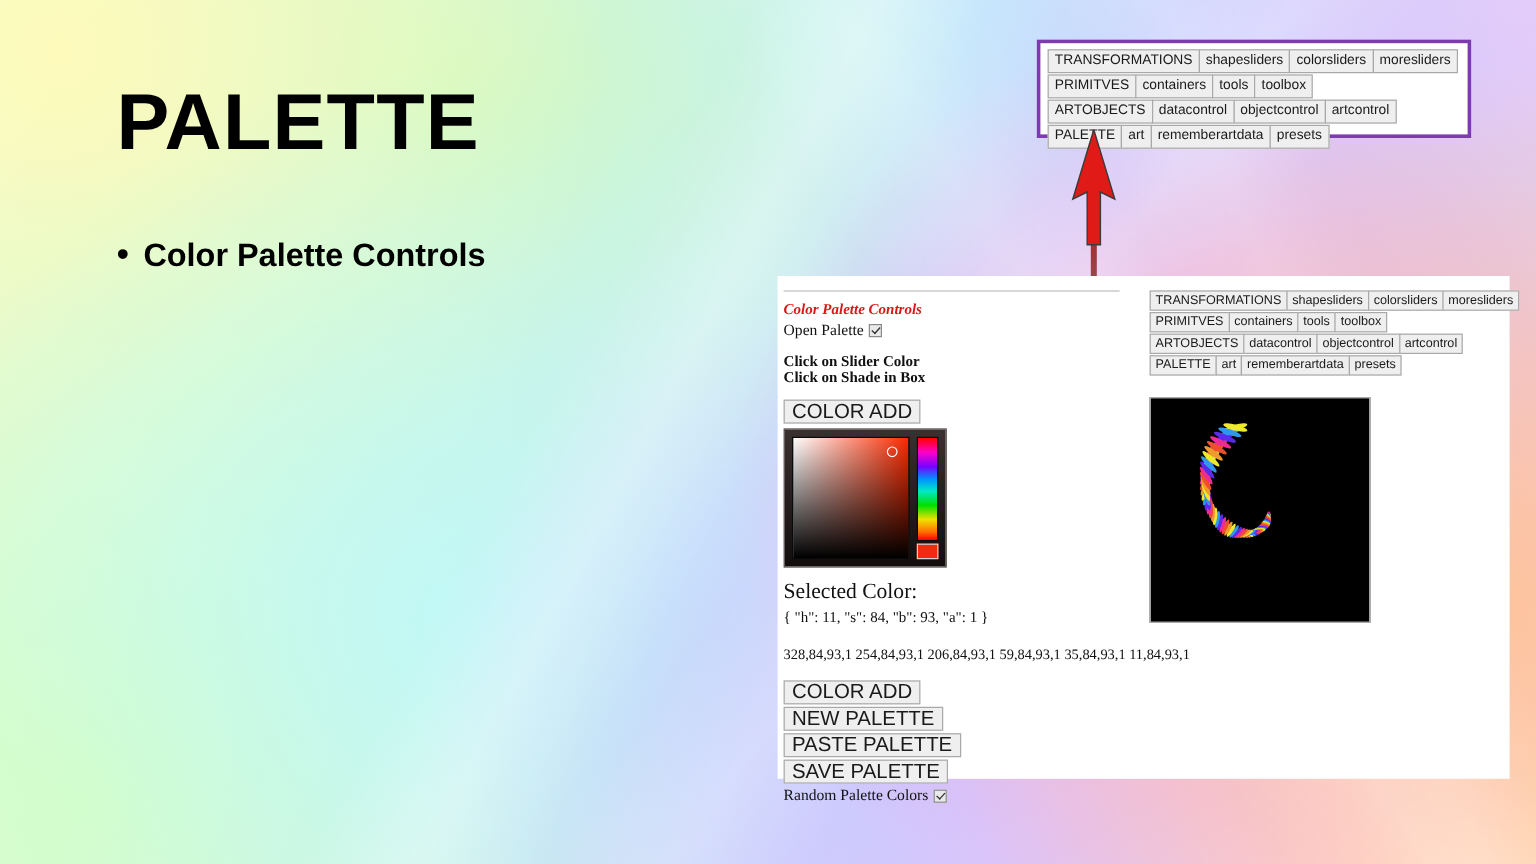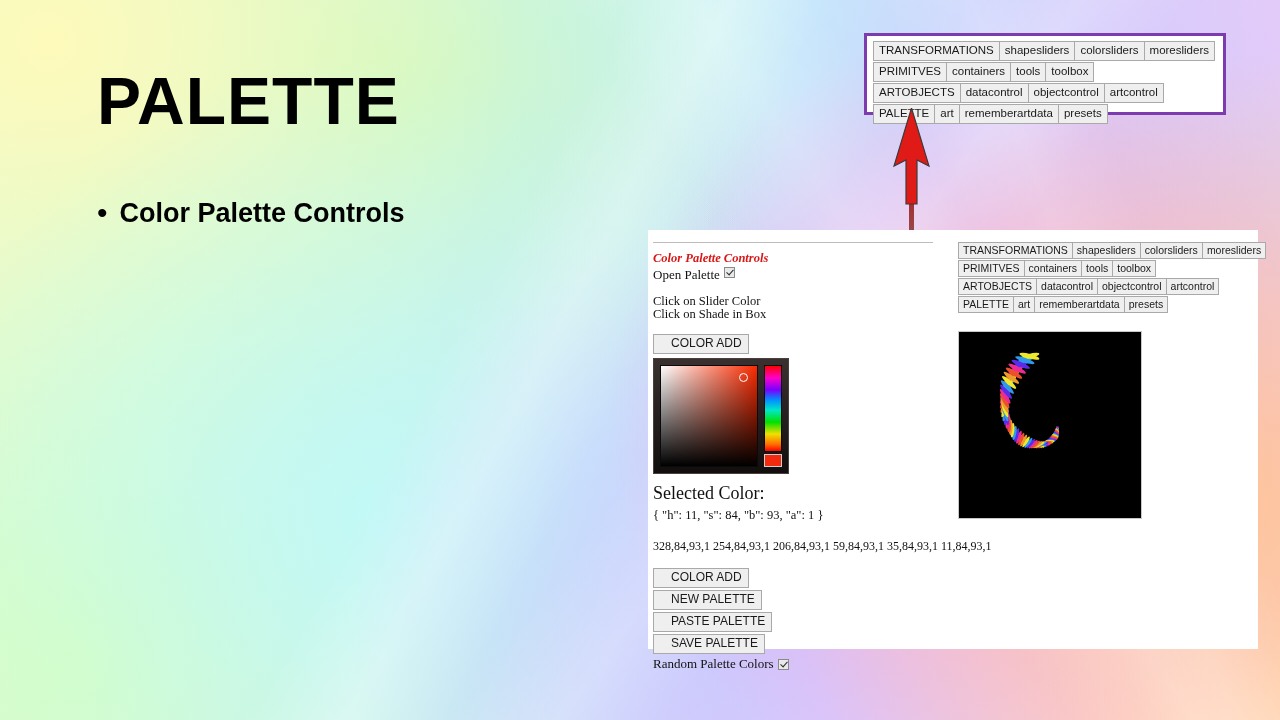--- a/index.html
+++ b/index.html
@@ -146,41 +146,41 @@
   }
   #cpc-heading {
     font-size: 12.5px;
     font-weight: bold;
     font-style: italic;
     color: #d81818;
     line-height: 15px;
   }
   #open-palette-row {
     display: flex;
-    align-items: flex-start;
+    align-items: center;
     gap: 4px;
     font-size: 13px;
     line-height: 16px;
     margin-top: 1px;
   }
   .instr-block {
     margin-top: 12px;
     font-size: 12.5px;
     line-height: 13.2px;
   }
-  .instr-line { display: block; }
+  .instr-line { display: block; font-weight: bold; }
 
   .app-btn {
     display: inline-block;
     background: #efefef;
     border: 1px solid #a9a9a9;
     font-family: "Liberation Sans", sans-serif;
-    font-size: 12px;
+    font-size: 17px;
     color: #1a1a1a;
-    padding: 2px 6px 3px 17px;
+    padding: 2px 6px 3px 6px;
     line-height: 13px;
     box-sizing: border-box;
   }
   #color-add-top { margin-top: 12px; }
 
   
   #picker {
     position: relative;
     margin-top: 4px;
     width: 136px;

